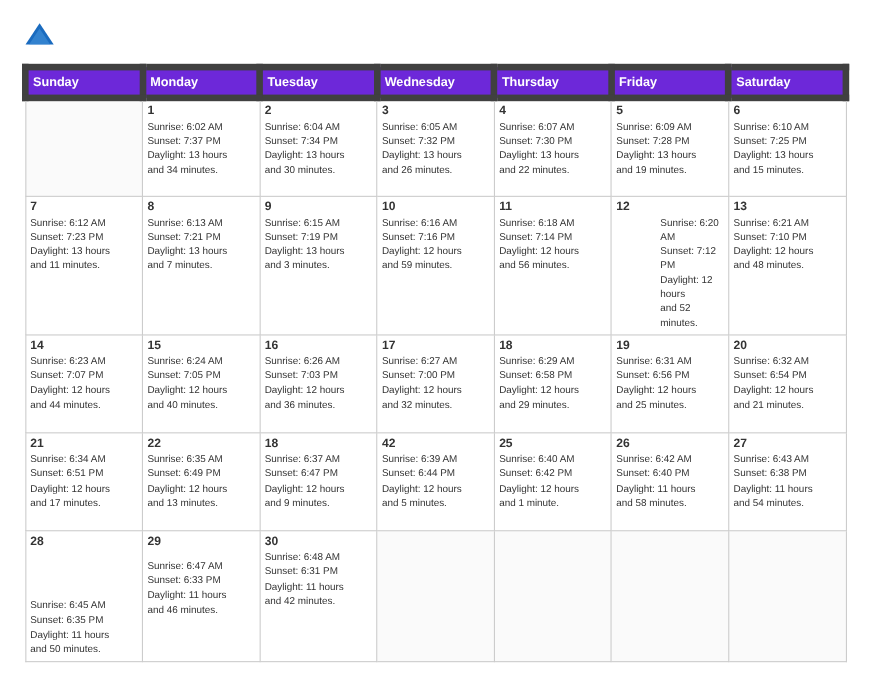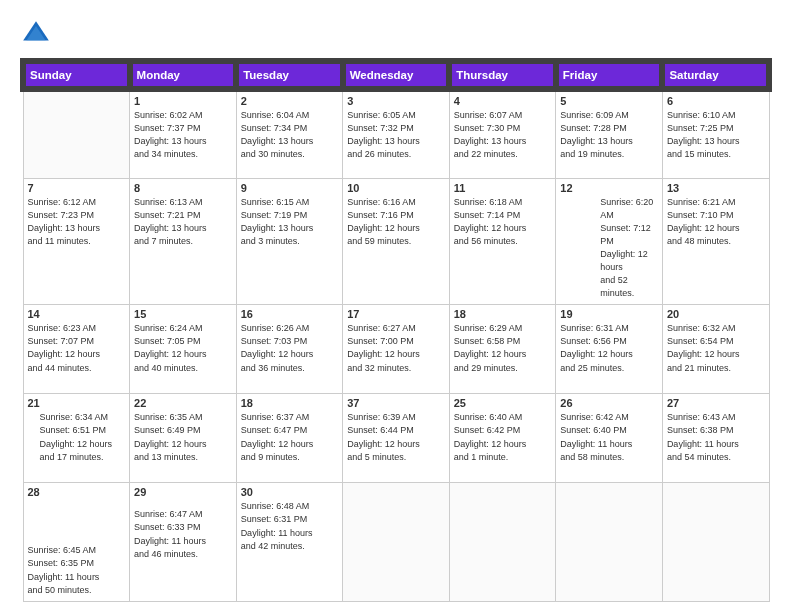--- a/index.html
+++ b/index.html
@@ -270,41 +270,41 @@
             <div class="day-number">20</div>
             <div class="day-info" style="white-space: pre-line;">Sunrise: 6:32 AM
 Sunset: 6:54 PM
 Daylight: 12 hours
 and 21 minutes.</div>
           </td>
         </tr>
         <tr>
           <td>
             <div class="day-number">21</div>
-            <div class="day-info" style="white-space: pre-line; margin-left: 12px;">Sunrise: 6:34 AM
+            <div class="day-info" style="white-space: pre-line;">Sunrise: 6:34 AM
 Sunset: 6:51 PM
 Daylight: 12 hours
 and 17 minutes.</div>
           </td>
           <td>
             <div class="day-number">22</div>
             <div class="day-info" style="white-space: pre-line;">Sunrise: 6:35 AM
 Sunset: 6:49 PM
 Daylight: 12 hours
 and 13 minutes.</div>
           </td>
           <td>
             <div class="day-number">18</div>
             <div class="day-info" style="white-space: pre-line;">Sunrise: 6:37 AM
 Sunset: 6:47 PM
 Daylight: 12 hours
 and 9 minutes.</div>
           </td>
           <td>
-            <div class="day-number">37</div>
+            <div class="day-number">42</div>
             <div class="day-info" style="white-space: pre-line;">Sunrise: 6:39 AM
 Sunset: 6:44 PM
 Daylight: 12 hours
 and 5 minutes.</div>
           </td>
           <td>
             <div class="day-number">25</div>
             <div class="day-info" style="white-space: pre-line;">Sunrise: 6:40 AM
 Sunset: 6:42 PM
 Daylight: 12 hours

